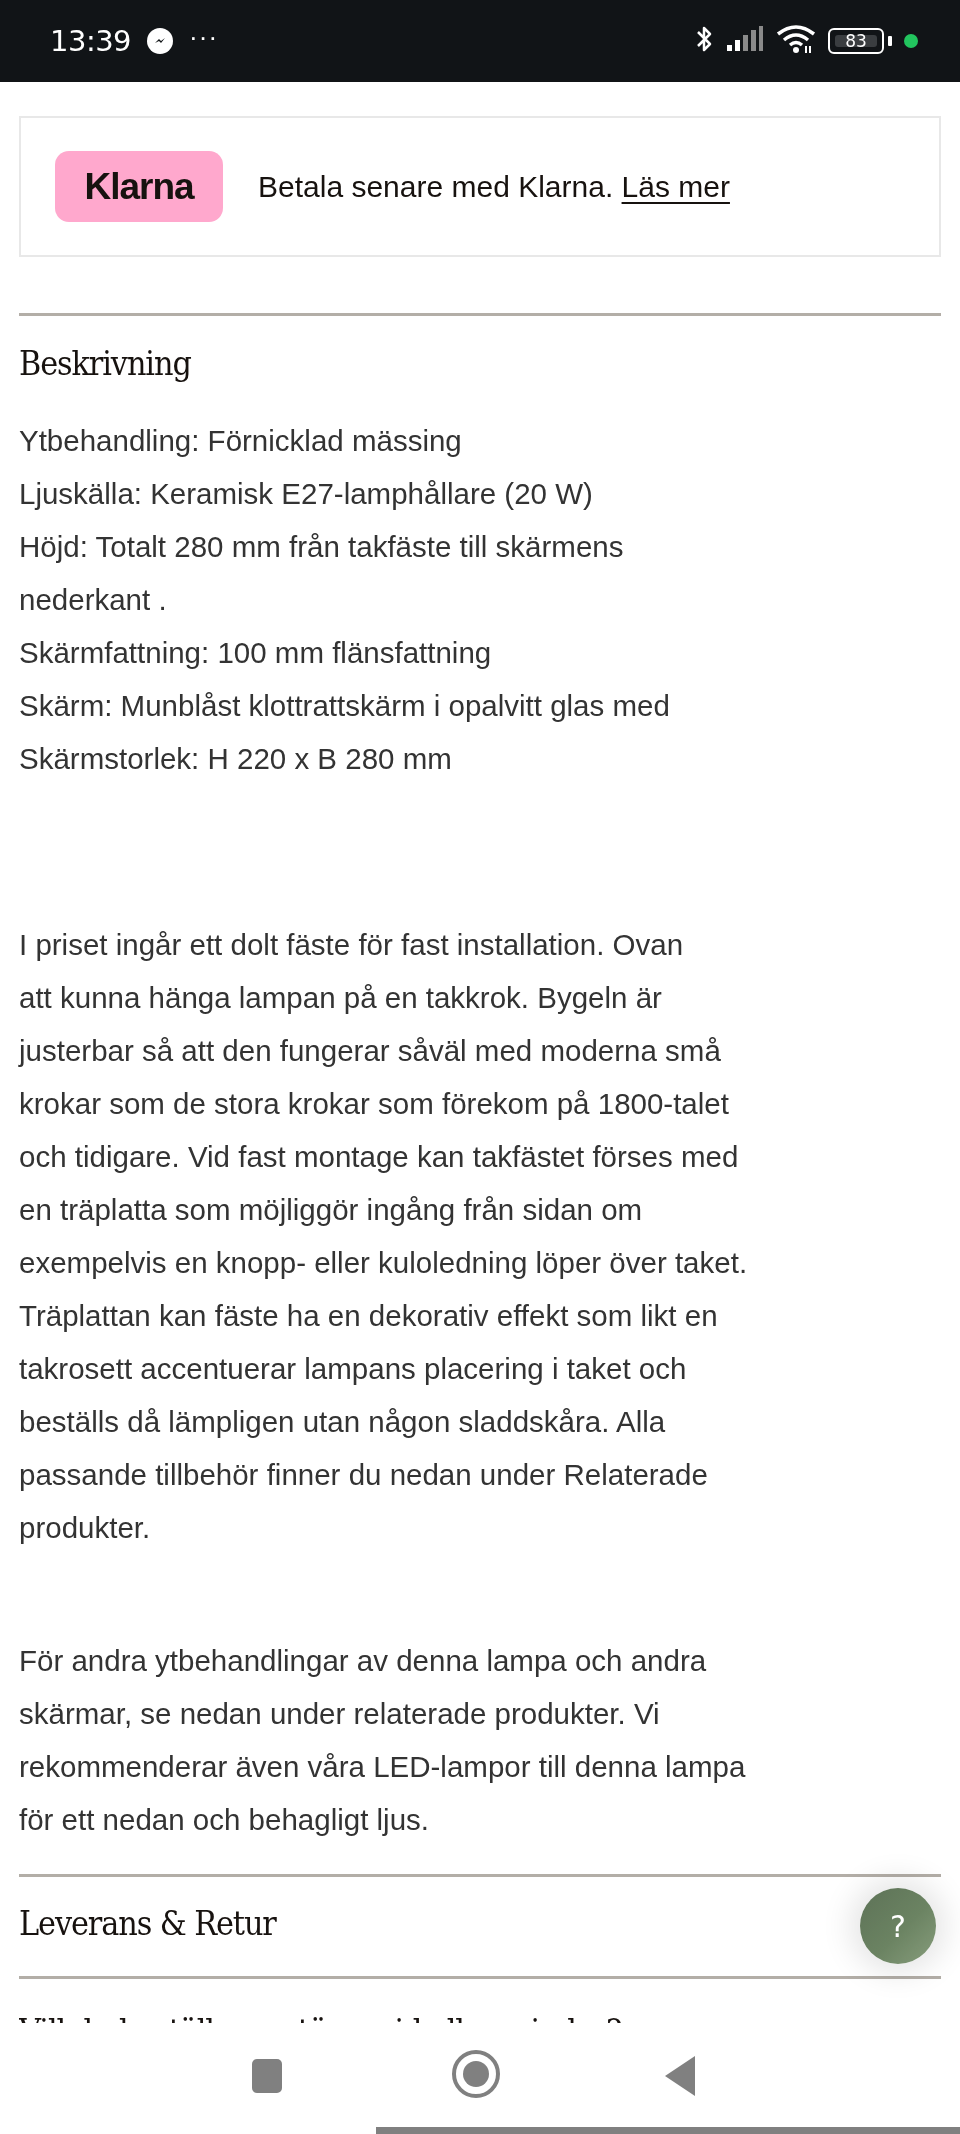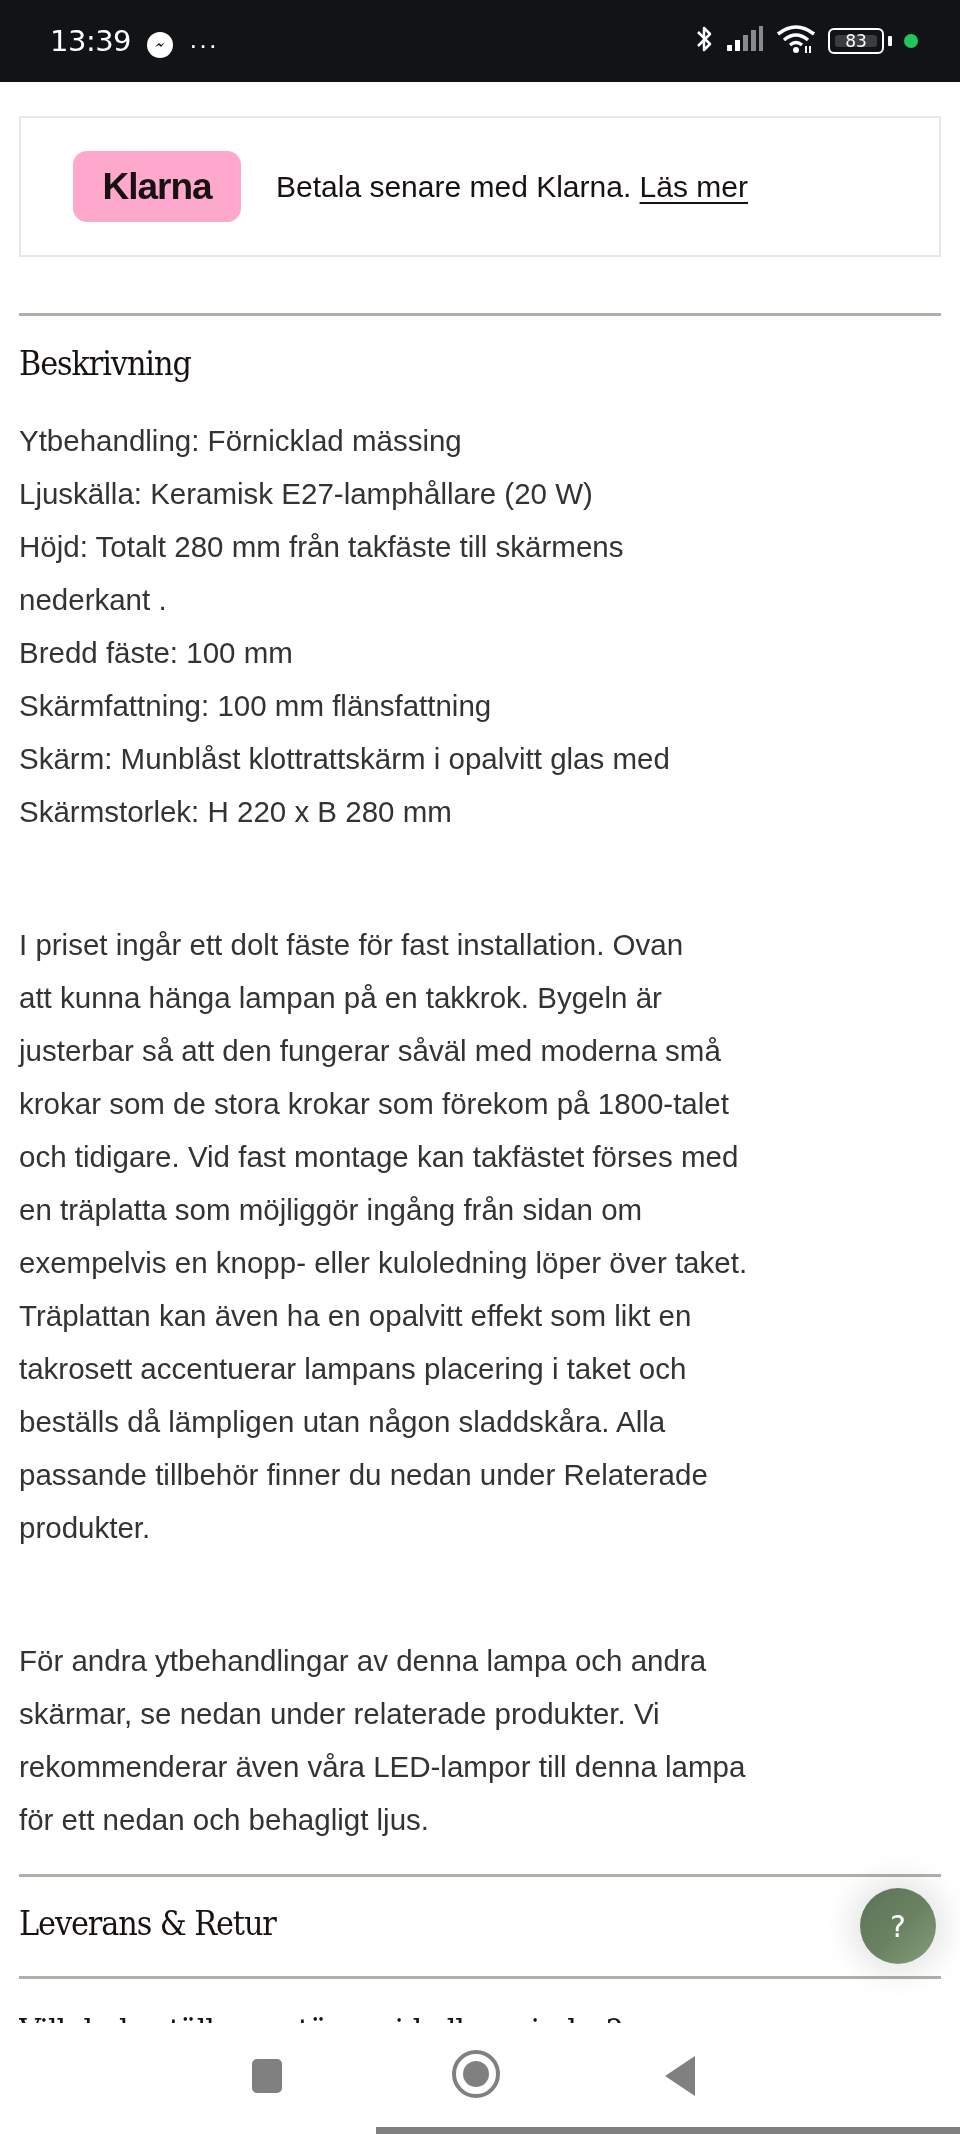--- a/index.html
+++ b/index.html
@@ -6,21 +6,21 @@
     html, body { width: 960px; height: 2134px; overflow: hidden; background: #ffffff; }
     body { position: relative; font-family: "Liberation Sans", sans-serif; color: #333333; }
 
     
     .status-bar {
       position: absolute; left: 0; top: 0; width: 960px; height: 82px;
       background: #111417; color: #ffffff;
       display: flex; align-items: center; justify-content: space-between;
       padding: 0 42px 0 50px;
     }
-    .status-left { display: flex; align-items: flex-end; gap: 16px; }
+    .status-left { display: flex; align-items: center; gap: 16px; }
     .status-time { font-family: "DejaVu Sans", sans-serif; font-size: 29px; letter-spacing: -0.5px; }
     .messenger-icon {
       width: 26px; height: 26px; border-radius: 50%; background: #ffffff;
       display: flex; align-items: center; justify-content: center;
     }
     .dots-icon { font-size: 26px; letter-spacing: 1px; line-height: 1; margin-top: -8px; }
     .status-right { display: flex; align-items: center; gap: 12px; }
     .battery {
       width: 56px; height: 26px; border: 2.5px solid #ffffff; border-radius: 6px;
       display: flex; align-items: center; justify-content: center; position: relative;
@@ -31,21 +31,21 @@
       color: #ffffff; font-size: 17px; display: flex; align-items: center; justify-content: center;
       font-family: "DejaVu Sans", sans-serif;
     }
     .battery-nub { width: 4px; height: 10px; background: #ffffff; border-radius: 1px; margin-left: -8px; }
     .green-dot { width: 14px; height: 14px; border-radius: 50%; background: #22c55e; }
 
     
     .klarna-box {
       position: absolute; left: 19px; top: 116px; width: 922px; height: 141px;
       border: 2px solid #e8e8e8; background: #ffffff;
-      display: flex; align-items: center; padding-left: 52px;
+      display: flex; align-items: center; padding-left: 34px;
     }
     .klarna-badge {
       width: 168px; height: 71px; border-radius: 14px; background: #ffa8cd;
       display: flex; align-items: center; justify-content: center;
       font-family: "Liberation Sans", sans-serif; font-weight: 700; font-size: 37px;
       color: #17120f; letter-spacing: -1px;
     }
     .klarna-text {
       margin-left: 35px; font-family: "Liberation Sans", sans-serif; font-size: 30px;
       color: #17120f; font-weight: 300;
@@ -150,35 +150,34 @@
 </div>
 
 <div class="divider" style="top:313px;"></div>
 <div class="section-heading" style="top:344px;">Beskrivning</div>
 
 <div class="desc" style="top:414px;">
   <div class="spec-line">Ytbehandling: Förnicklad mässing</div>
   <div class="spec-line">Ljuskälla: Keramisk E27-lamphållare (20 W)</div>
   <div class="spec-line">Höjd: Totalt 280 mm från takfäste till skärmens</div>
   <div class="spec-line">nederkant .</div>
-  <div class="spec-line">Bredd fäste: 100 mm</div>
   <div class="spec-line">Skärmfattning: 100 mm flänsfattning</div>
   <div class="spec-line">Skärm: Munblåst klottrattskärm i opalvitt glas med</div>
   <div class="spec-line">Skärmstorlek: H 220 x B 280 mm</div>
 </div>
 
 <div class="desc" style="top:918px;">
   <div class="spec-line">I priset ingår ett dolt fäste för fast installation. Ovan</div>
   <div class="spec-line">att kunna hänga lampan på en takkrok. Bygeln är</div>
   <div class="spec-line">justerbar så att den fungerar såväl med moderna små</div>
   <div class="spec-line">krokar som de stora krokar som förekom på 1800-talet</div>
   <div class="spec-line">och tidigare. Vid fast montage kan takfästet förses med</div>
   <div class="spec-line">en träplatta som möjliggör ingång från sidan om</div>
   <div class="spec-line">exempelvis en knopp- eller kuloledning löper över taket.</div>
-  <div class="spec-line">Träplattan kan även ha en opalvitt effekt som likt en</div>
+  <div class="spec-line">Träplattan kan fäste ha en dekorativ effekt som likt en</div>
   <div class="spec-line">takrosett accentuerar lampans placering i taket och</div>
   <div class="spec-line">beställs då lämpligen utan någon sladdskåra.  Alla</div>
   <div class="spec-line">passande tillbehör finner du nedan under Relaterade</div>
   <div class="spec-line">produkter.</div>
 </div>
 
 <div class="desc" style="top:1634px;">
   <div class="spec-line">För andra ytbehandlingar av denna lampa och andra</div>
   <div class="spec-line">skärmar, se nedan under relaterade produkter. Vi</div>
   <div class="spec-line">rekommenderar även våra LED-lampor till denna lampa</div>

